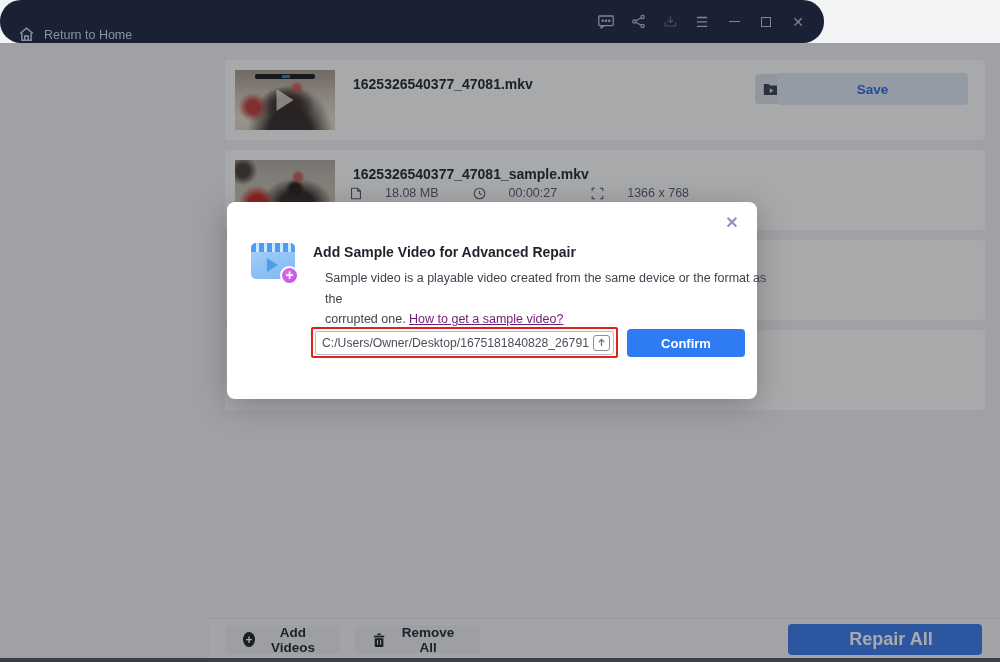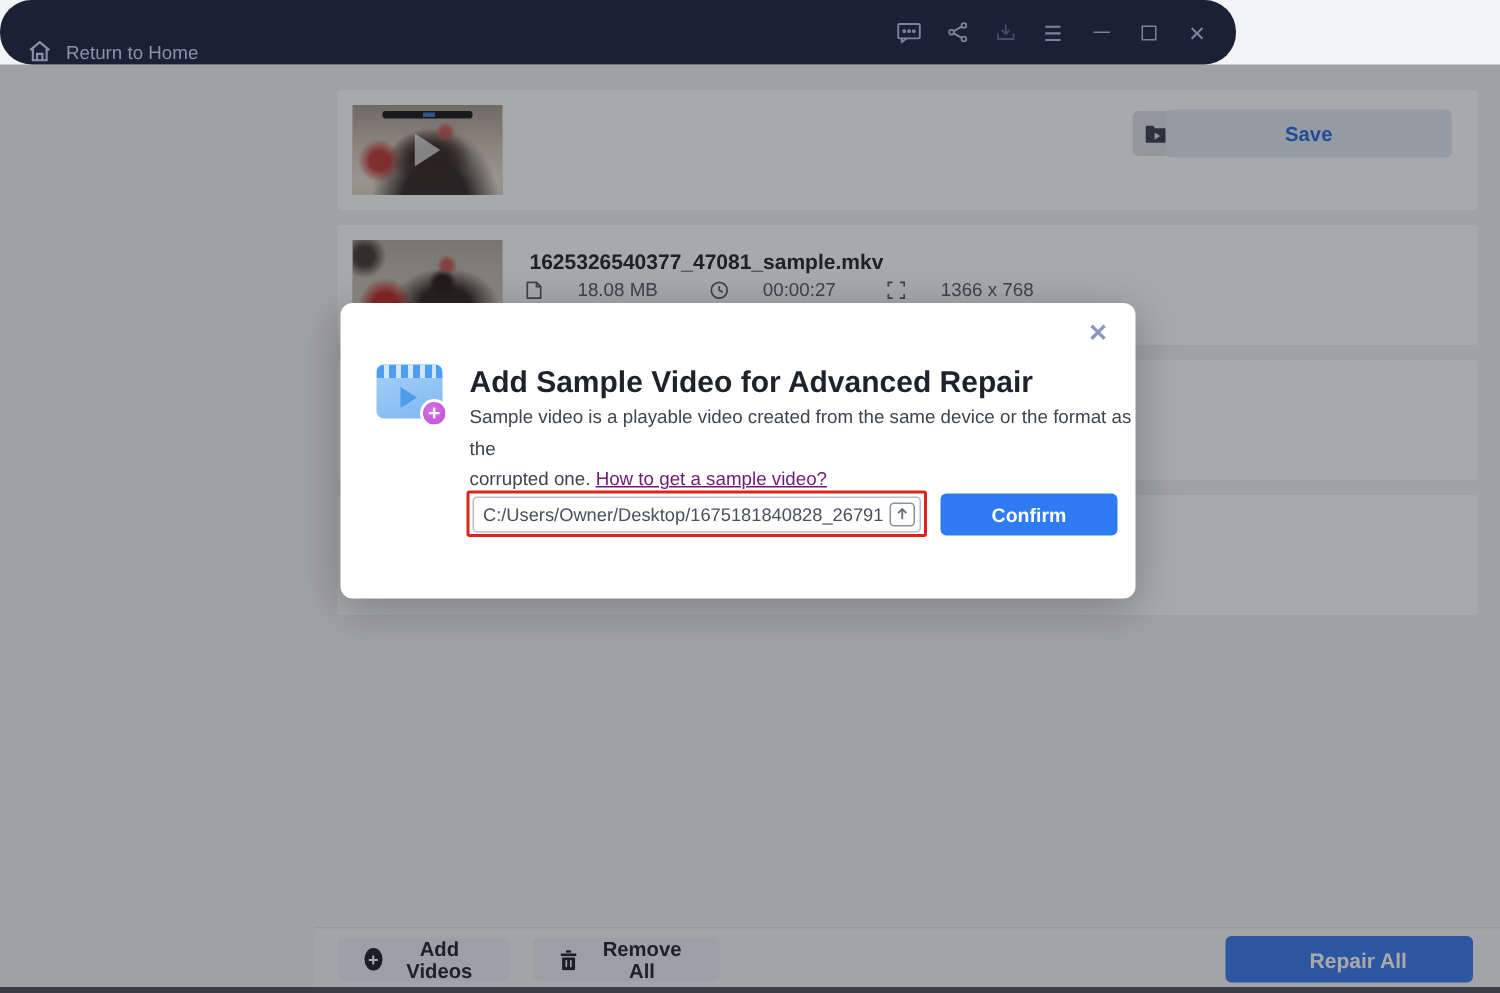--- a/index.html
+++ b/index.html
@@ -77,22 +77,22 @@
   
   .footer { position:absolute; left:210px; bottom:4px; width:790px; height:40px; background:#f7f8fa;
     border-top:1px solid #e3e5e9; z-index:1; }
   .foot-btn { position:absolute; top:6px; height:29px; background:#eef0f4; border:none; border-radius:4px;
     display:flex; align-items:center; gap:9px; padding:0 18px; cursor:pointer;
     color:#272c34; font-size:13.5px; font-weight:600; font-family:"Liberation Sans",sans-serif; }
   .addv { left:15px; width:115px; }
   .rmall { left:145px; width:125px; }
   .plus-circ { width:15px; height:15px; border-radius:50%; background:#23262c; color:#fff; display:flex;
     align-items:center; justify-content:center; font-size:12px; font-weight:700; line-height:1; }
-  .repair-btn { position:absolute; right:18px; top:5px; width:165px; height:31px; background:#3f7ef0;
-    border:none; border-radius:4px; color:#fff; font-size:14px; font-weight:600; cursor:pointer;
+  .repair-btn { position:absolute; right:18px; top:5px; width:194px; height:31px; background:#3f7ef0;
+    border:none; border-radius:4px; color:#fff; font-size:18px; font-weight:600; cursor:pointer;
     font-family:"Liberation Sans",sans-serif;padding-left:12px; }
   .bottom-strip { position:absolute; left:0; bottom:0; width:1000px; height:4px; background:#55585e; z-index:1; }
 
   
   .overlay { position:absolute; top:43px; left:0; width:1000px; height:619px;
     background:rgba(14,16,22,.36); z-index:50; }
 
   
   .modal { position:absolute; left:227px; top:202px; width:530px; height:197px; background:#ffffff;
     border-radius:8px; box-shadow:0 6px 30px rgba(0,0,0,.25); z-index:100; }
@@ -101,22 +101,22 @@
   .modal-icon { position:absolute; left:24px; top:39px; width:46px; height:42px; }
   .clapper { position:absolute; left:0; top:2px; width:44px; height:36px; border-radius:5px;
     background:linear-gradient(160deg,#a6d2f8 0%, #7fb6f2 100%); overflow:hidden; }
   .clapper-top { position:absolute; left:0; top:0; width:100%; height:9px; background:#4d9df0;
     background-image:repeating-linear-gradient(90deg, transparent 0 5px, #cfe7fb 5px 8px); }
   .clapper-play { position:absolute; left:16px; top:15px; width:0; height:0;
     border-left:11px solid #519ce8; border-top:7px solid transparent; border-bottom:7px solid transparent; }
   .plus-badge { position:absolute; right:-2px; bottom:-2px; width:19px; height:19px; border-radius:50%;
     background:radial-gradient(circle at 35% 35%, #d66ee8, #c04fd8); border:2px solid #fff;
     color:#fff; font-size:14px; font-weight:700; line-height:15px; text-align:center; }
-  .modal-title { position:absolute; left:86px; top:42px; color:#1d222b; font-size:20px; font-weight:700; }
-  .modal-desc { position:absolute; left:86px; top:66px; width:448px; color:#3f444e; font-size:12.5px; line-height:1.65; }
+  .modal-title { position:absolute; left:86px; top:42px; color:#1d222b; font-size:14px; font-weight:700; }
+  .modal-desc { position:absolute; left:98px; top:66px; width:448px; color:#3f444e; font-size:12.5px; line-height:1.65; }
   .modal-link { color:#701a75; text-decoration:underline; cursor:pointer; }
   .annot-box { position:absolute; left:84px; top:125px; width:307px; height:31px;
     border:2.5px solid #e0231a; border-radius:2px; z-index:2; pointer-events:none; }
   .path-input-wrap { position:absolute; left:88px; top:129px; width:299px; height:24px; }
   .path-input { width:100%; height:100%; border:1px solid #b9bec8; border-radius:3px;
     padding:0 24px 0 6px; font-size:12.2px; color:#4a4f59; font-family:"Liberation Sans",sans-serif; }
   .browse-btn { position:absolute; right:4px; top:4px; width:17px; height:16px; border:1px solid #8b919c;
     border-radius:3px; background:#fff; cursor:pointer; display:flex; align-items:center; justify-content:center;
     padding:0; }
   .confirm-btn { position:absolute; left:400px; top:127px; width:118px; height:28px; background:#2e7bf3;
@@ -182,20 +182,21 @@
   <div class="main">
 
     <div class="card row1">
       <div class="thumb">
         <div class="t1-bg"></div>
         <div class="t1-progress">
             <i></i>
           </div>
         <div class="play-ovl"></div>
       </div>
+      <div class="fname">1625326540377_47081.mkv</div>
       <button class="folder-btn">
         <svg width="16" height="13" viewBox="0 0 20 16" fill="#3e4553">
           <path d="M1 2 Q1 1 2 1 H7 L9 3 H18 Q19 3 19 4 V14 Q19 15 18 15 H2 Q1 15 1 14 Z"></path>
           <path d="M8.5 6.5 L13 9.5 L8.5 12.5 Z" fill="#dfe3ea"></path>
         </svg>
       </button>
       <button class="save-btn">Save</button>
     </div>
 
     <div class="card row2">

